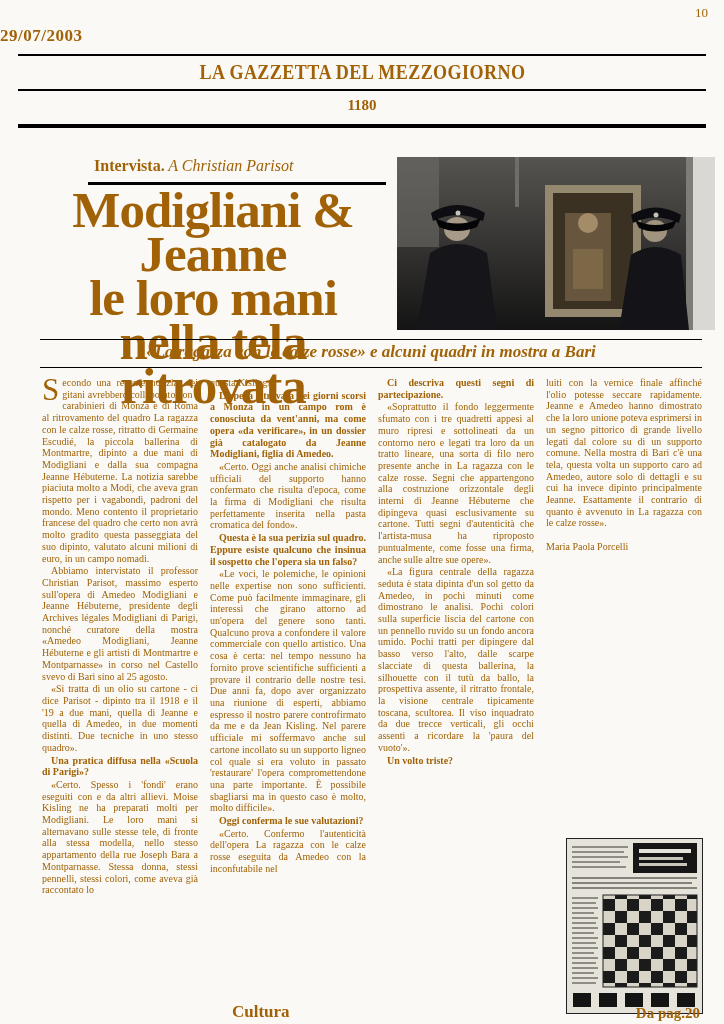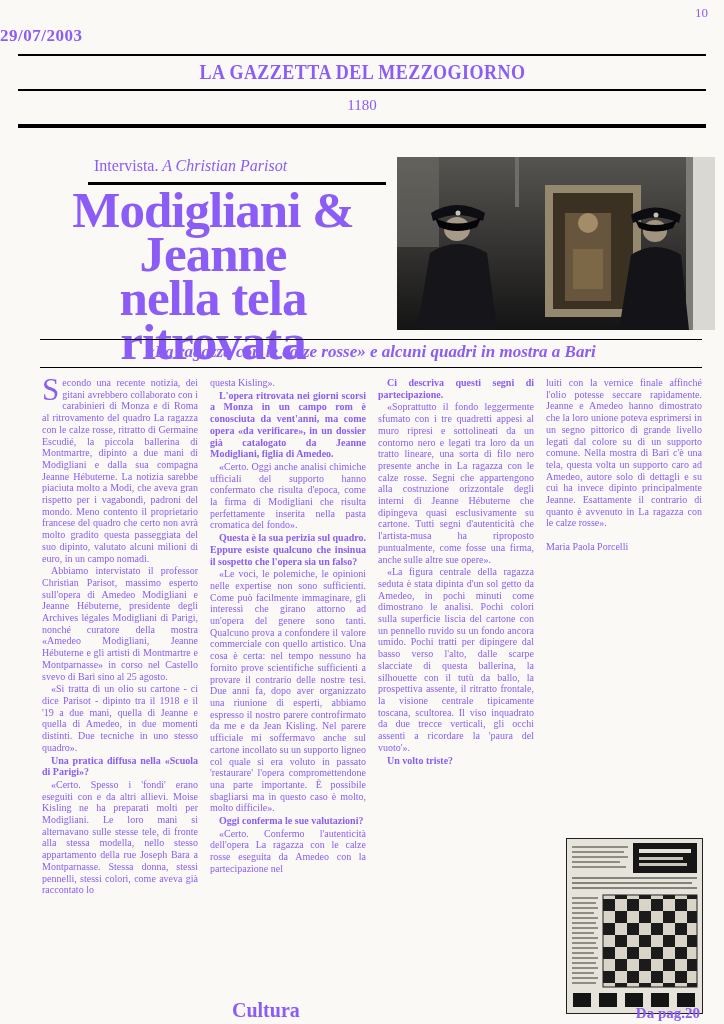--- a/index.html
+++ b/index.html
@@ -1,32 +1,32 @@
 <!DOCTYPE html>
 <html><head>
 <meta charset="utf-8">
 <style>
   html,body{margin:0;padding:0;background:#888;}
   .page{
     position:relative;width:724px;height:1024px;margin:0 auto;
-    background:#faf9f5;color:#8b5cf6;overflow:hidden;
+    background:#faf9f5;color:#a16207;overflow:hidden;
     font-family:"Liberation Serif","DejaVu Serif",serif;
   }
   .pagenum{position:absolute;top:5px;right:16px;font-size:13px;}
   .dateline{position:absolute;top:26px;left:0;width:100%;text-align:left;font-weight:bold;font-size:17px;letter-spacing:.5px;}
   .rule{position:absolute;left:18px;width:688px;background:#000;}
   .rule-1{top:54px;height:2px;}
   .rule-2{top:89px;height:2px;}
   .rule-3{top:124px;height:4px;}
   .masthead{position:absolute;top:60px;left:0;width:100%;text-align:center;}
   .masthead span{display:inline-block;font-size:21px;font-weight:bold;letter-spacing:.5px;transform:scaleX(.86);transform-origin:center;}
-  .edition{position:absolute;top:97px;left:0;width:100%;text-align:center;font-weight:normal;font-size:15px;}
+  .edition{position:absolute;top:97px;left:0;width:100%;text-align:center;font-weight:bold;font-size:15px;}
 
   .kicker{position:absolute;left:94px;top:157px;font-size:16px;}
-  .kicker .kb{font-weight:normal;}
+  .kicker .kb{font-weight:bold;}
   .kicker .ki{font-style:italic;}
   .kicker-rule{position:absolute;left:88px;top:182px;width:298px;height:3px;background:#000;}
 
   .headline{position:absolute;left:34px;top:188px;width:358px;text-align:center;
     font-size:51px;font-weight:bold;line-height:44px;letter-spacing:-1px;}
 
   .photo{position:absolute;left:397px;top:157px;width:318px;height:173px;background:#222;overflow:hidden;}
 
   .sub-rule{position:absolute;left:40px;width:662px;height:1px;background:#000;}
   .sub-rule.top{top:339px;}
@@ -40,21 +40,21 @@
   .col p{margin:0 0 1px 0;font-size:10px;line-height:11.7px;text-align:justify;text-indent:9px;}
   .col p.q{font-weight:bold;}
   .col p.noindent{text-indent:0;}
   .col p.first{text-indent:0;}
   .dropcap{float:left;font-size:31px;line-height:24px;padding:1px 3px 0 0;font-weight:normal;}
   .byline{margin-top:12px !important;text-align:center;font-weight:normal;font-size:10.5px;text-indent:0 !important;}
 
   .clipping{position:absolute;left:566px;top:838px;width:137px;height:176px;
     border:1px solid #222;background:#e6e3da;box-sizing:border-box;overflow:hidden;}
 
-  .footer-section{position:absolute;left:232px;bottom:2px;font-weight:bold;font-size:20px;}
+  .footer-section{position:absolute;left:232px;bottom:2px;font-weight:bold;font-size:17px;}
   .footer-frompage{position:absolute;right:24px;bottom:2px;font-weight:bold;font-size:15px;}
 </style>
 </head>
 <body>
 
 <div class="page">
 
   <div class="pagenum">10</div>
   <div class="dateline">29/07/2003</div>
   <div class="rule rule-1"></div>
@@ -63,20 +63,21 @@
   <div class="edition">1180</div>
   <div class="rule rule-3"></div>
 
   <div class="kicker">
     <span class="kb">Intervista.</span><span class="ki"> A Christian Parisot</span>
   </div>
   <div class="kicker-rule"></div>
 
   <div class="headline">
     <div>Modigliani &amp; Jeanne</div>
+    <div>le loro mani</div>
     <div>nella tela ritrovata</div>
   </div>
 
   <div class="photo">
     <svg width="318" height="173" viewBox="0 0 318 173" preserveAspectRatio="none">
       <defs>
         <linearGradient id="pbg" x1="0" y1="0" x2="0" y2="1">
           <stop offset="0" stop-color="#565450"></stop>
             <stop offset="1" stop-color="#141414"></stop>
         </linearGradient>
@@ -125,21 +126,21 @@
       <p class="q">Una pratica diffusa nella «Scuola di Parigi»?</p>
       <p>«Certo. Spesso i 'fondi' erano eseguiti con e da altri allievi. Moise Kisling ne ha preparati molti per Modigliani. Le loro mani si alternavano sulle stesse tele, di fronte alla stessa modella, nello stesso appartamento della rue Joseph Bara a Montparnasse. Stessa donna, stessi pennelli, stessi colori, come aveva già raccontato lo</p>
     </div>
     <div class="col">
       <p class="noindent">questa Kisling».</p>
       <p class="q">L'opera ritrovata nei giorni scorsi a Monza in un campo rom è conosciuta da vent'anni, ma come opera «da verificare», in un dossier già catalogato da Jeanne Modigliani, figlia di Amedeo.</p>
       <p>«Certo. Oggi anche analisi chimiche ufficiali del supporto hanno confermato che risulta d'epoca, come la firma di Modigliani che risulta perfettamente inserita nella pasta cromatica del fondo».</p>
       <p class="q">Questa è la sua perizia sul quadro. Eppure esiste qualcuno che insinua il sospetto che l'opera sia un falso?</p>
       <p>«Le voci, le polemiche, le opinioni nelle expertise non sono sufficienti. Come può facilmente immaginare, gli interessi che girano attorno ad un'opera del genere sono tanti. Qualcuno prova a confondere il valore commerciale con quello artistico. Una cosa è certa: nel tempo nessuno ha fornito prove scientifiche sufficienti a provare il contrario delle nostre tesi. Due anni fa, dopo aver organizzato una riunione di esperti, abbiamo espresso il nostro parere controfirmato da me e da Jean Kisling. Nel parere ufficiale mi soffermavo anche sul cartone incollato su un supporto ligneo col quale si era voluto in passato 'restaurare' l'opera compromettendone una parte importante. È possibile sbagliarsi ma in questo caso è molto, molto difficile».</p>
       <p class="q">Oggi conferma le sue valutazioni?</p>
-      <p>«Certo. Confermo l'autenticità dell'opera La ragazza con le calze rosse eseguita da Amedeo con la partecipazione nel</p>
+      <p>«Certo. Confermo l'autenticità dell'opera La ragazza con le calze rosse eseguita da Amedeo con la inconfutabile nel</p>
     </div>
     <div class="col">
       <p class="q">Ci descriva questi segni di partecipazione.</p>
       <p>«Soprattutto il fondo leggermente sfumato con i tre quadretti appesi al muro ripresi e sottolineati da un contorno nero e legati tra loro da un tratto lineare, una sorta di filo nero presente anche in La ragazza con le calze rosse. Segni che appartengono alla costruzione orizzontale degli interni di Jeanne Hébuterne che dipingeva quasi esclusivamente su cartone. Tutti segni d'autenticità che l'artista-musa ha riproposto puntualmente, come fosse una firma, anche sulle altre sue opere».</p>
       <p>«La figura centrale della ragazza seduta è stata dipinta d'un sol getto da Amedeo, in pochi minuti come dimostrano le analisi. Pochi colori sulla superficie liscia del cartone con un pennello ruvido su un fondo ancora umido. Pochi tratti per dipingere dal basso verso l'alto, dalle scarpe slacciate di questa ballerina, la silhouette con il tutù da ballo, la prospettiva assente, il ritratto frontale, la visione centrale tipicamente toscana, scultorea. Il viso inquadrato da due trecce verticali, gli occhi assenti a ricordare la 'paura del vuoto'».</p>
       <p class="q">Un volto triste?</p>
     </div>
     <div class="col">
       <p class="noindent">luiti con la vernice finale affinché l'olio potesse seccare rapidamente. Jeanne e Amedeo hanno dimostrato che la loro unione poteva esprimersi in un segno pittorico di grande livello legati dal colore su di un supporto comune. Nella mostra di Bari c'è una tela, questa volta un supporto caro ad Amedeo, autore solo di dettagli e su cui ha invece dipinto principalmente Jeanne. Esattamente il contrario di quanto è avvenuto in La ragazza con le calze rosse».</p>
       <p class="byline">Maria Paola Porcelli</p>

